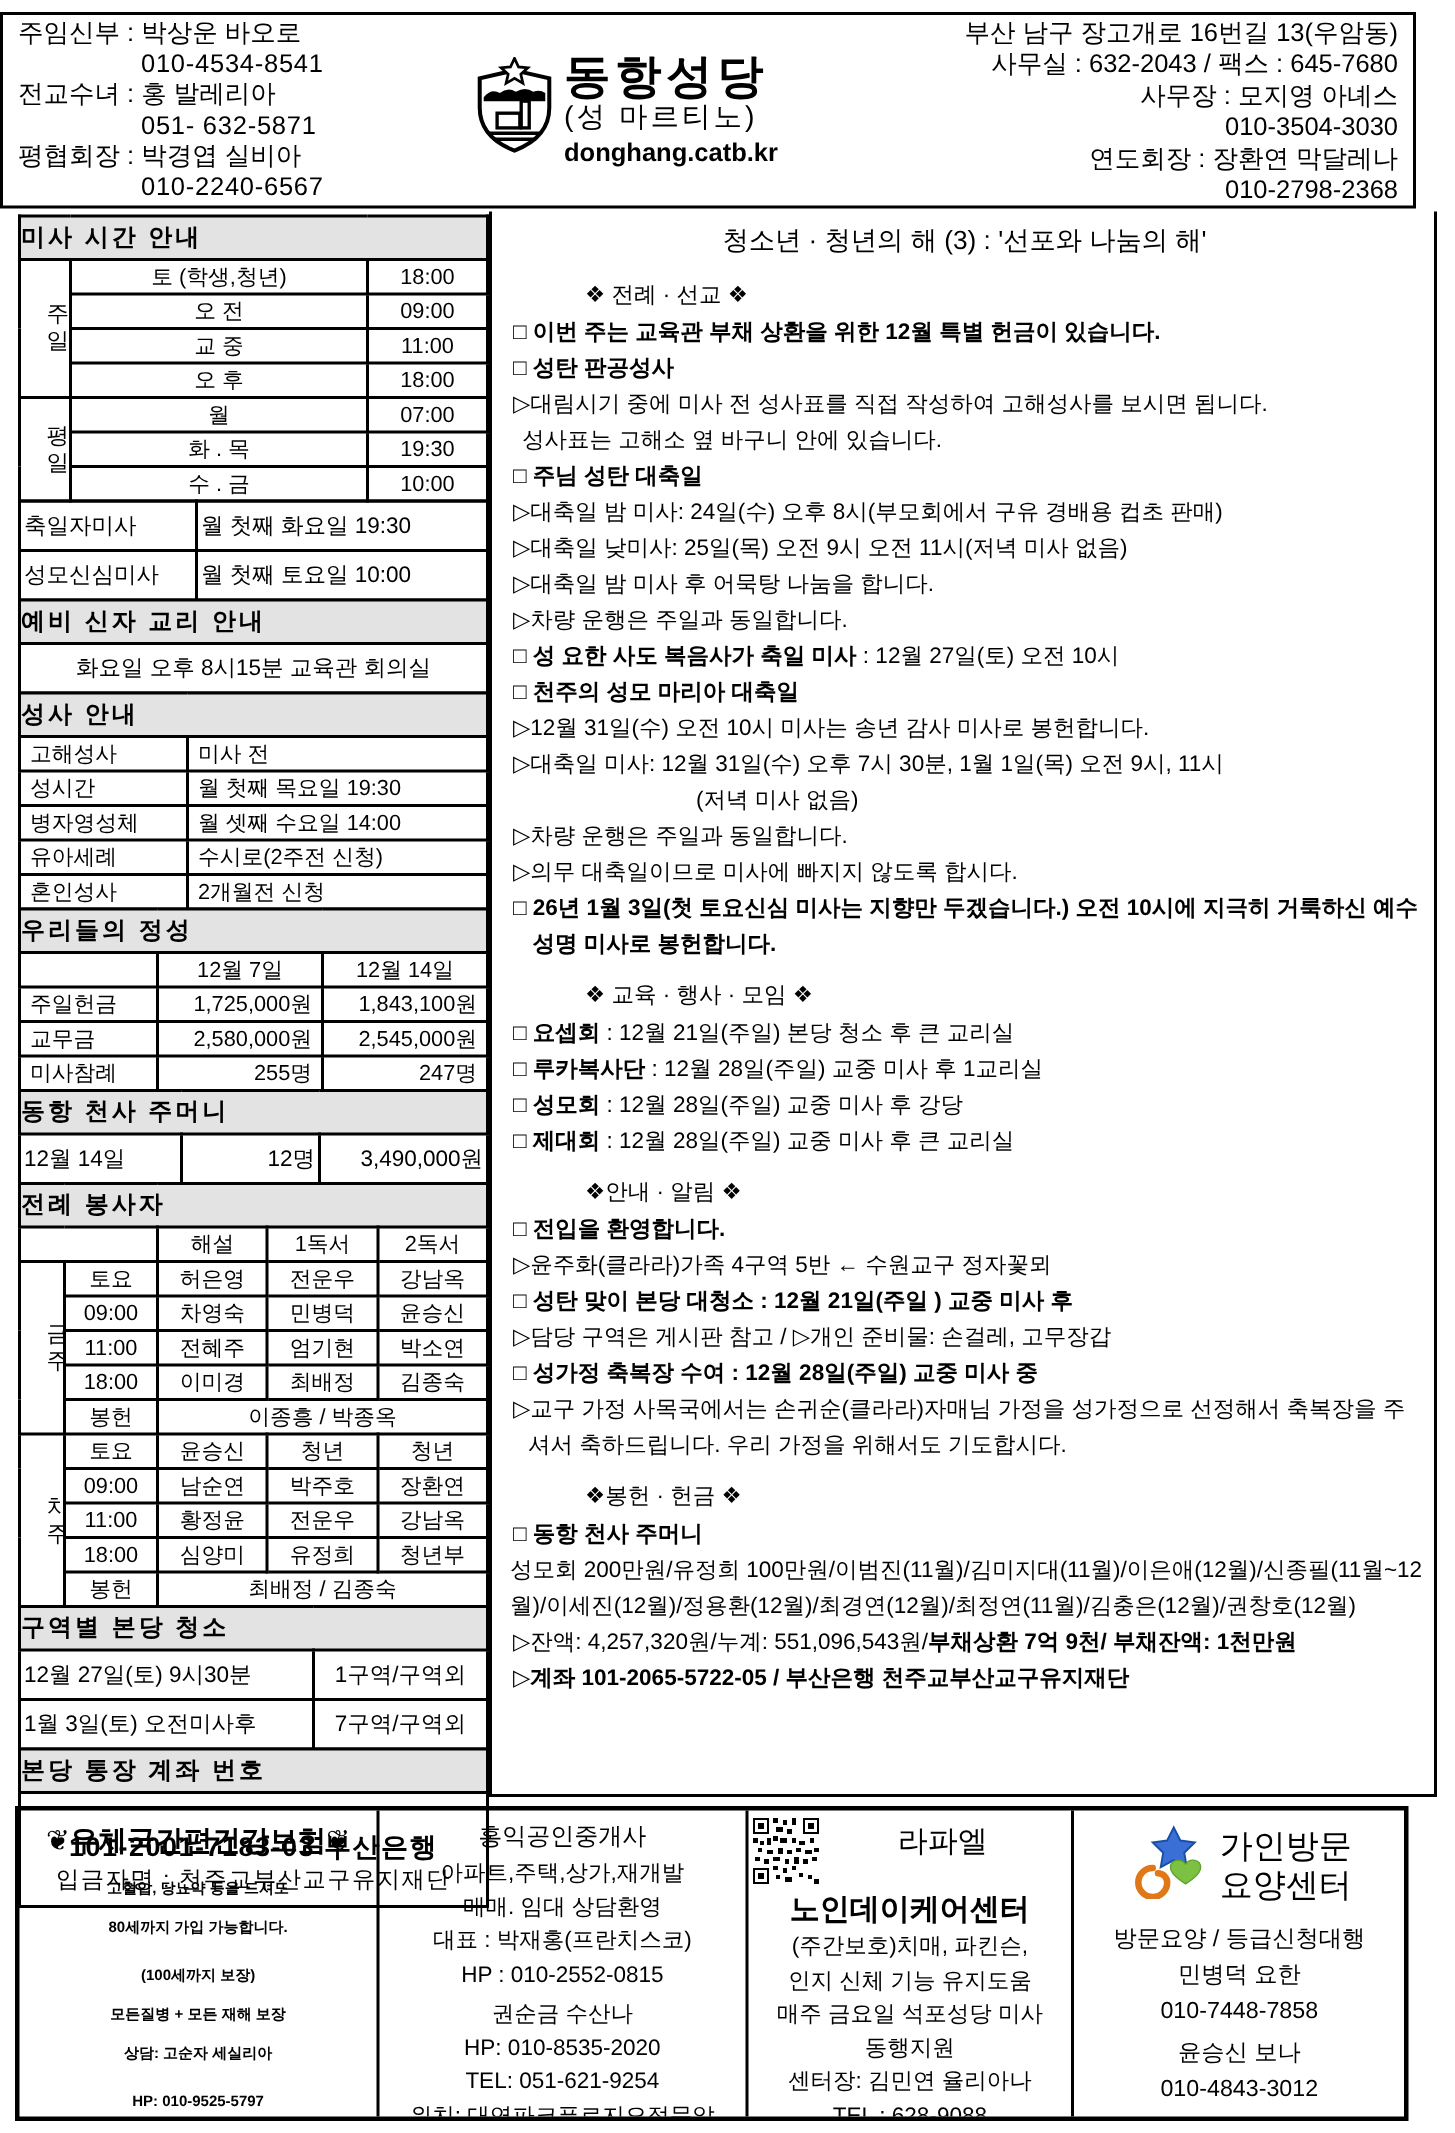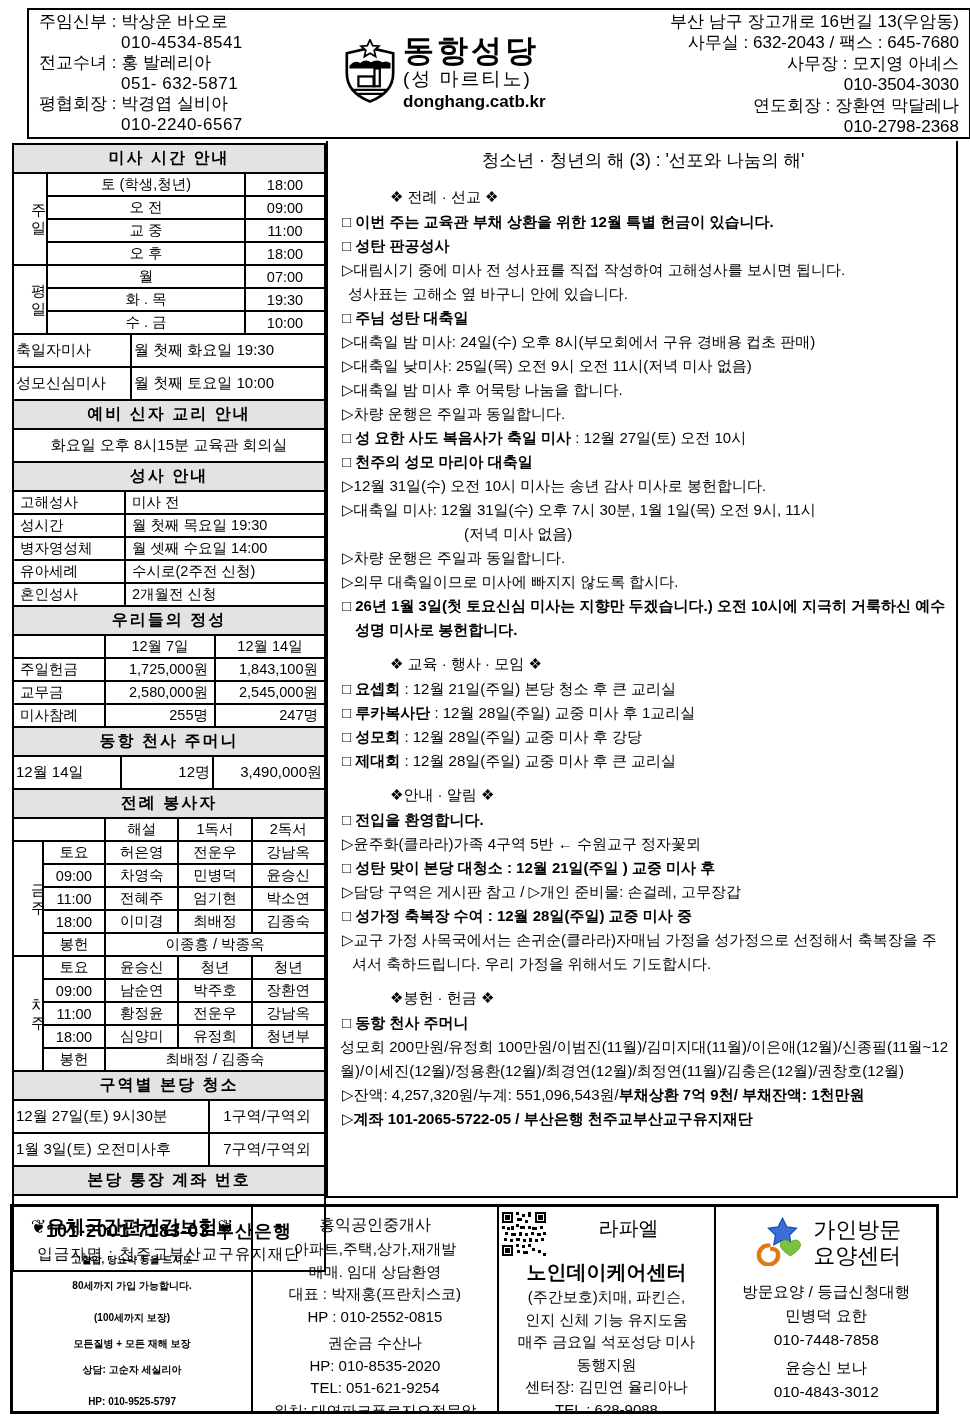--- a/index.html
+++ b/index.html
@@ -1,37 +1,37 @@
 <!DOCTYPE html>
 <html><head>
 <meta charset="utf-8">
 <style>
   html,body{margin:0;padding:0;background:#888}
   .page{position:relative;width:970px;height:1422px;margin:0 auto;background:#fff;
         font-family:"Liberation Sans","DejaVu Sans",sans-serif;color:#000;overflow:hidden}
 
   
-  .header{position:absolute;left:27px;top:8px;width:944px;height:131px;border:2px solid #000;
+  .header{position:absolute;left:0;top:8px;width:944px;height:131px;border:2px solid #000;
           display:flex;align-items:center;box-sizing:border-box}
   .h-left{width:304px;padding-left:10px;font-size:17px;line-height:20.5px}
   .h-left .ph{padding-left:82px;letter-spacing:.5px}
   .h-center{width:272px;display:flex;align-items:center}
   .h-center svg{flex:0 0 auto}
   .h-ctext{margin-left:6px}
   .h-name{font-size:31px;font-weight:bold;letter-spacing:3px;line-height:32px}
   .h-patron{font-size:19px;line-height:24px;letter-spacing:2px}
   .h-site{font-size:17px;font-weight:bold;line-height:22px}
   .h-right{flex:1;text-align:right;padding-right:10px;font-size:17px;line-height:21px}
 
   
   .leftcol{position:absolute;left:12px;top:145px;width:314px}
   table{width:100%;border-collapse:collapse;table-layout:fixed}
   .tb{margin-top:-2px}
   th.band{border:2px solid #000;background:#e3e3e3;font-size:16px;font-weight:bold;
-          padding:3px 0;text-align:center;letter-spacing:2px}
+          padding:3px 0;text-align:left;letter-spacing:2px}
   td{border:2px solid #000;font-size:14.5px;padding:1px 2px;text-align:center;
      overflow:hidden;white-space:nowrap}
   td.vt{white-space:normal;word-break:break-all;padding:0 17px;font-size:15px;line-height:18px}
   td.lt{text-align:left;padding-left:6px}
   td.rt{text-align:right;padding-right:6px}
   .bigrow td{padding:6px 2px;font-size:15px}
   .acct{border:2px solid #000;margin-top:-2px;text-align:center;padding:23px 0 6px}
   .acct-no{font-size:18px;font-weight:bold;letter-spacing:1px;line-height:24px}
   .acct-nm{font-size:15.5px;line-height:21px;letter-spacing:1px}
 

